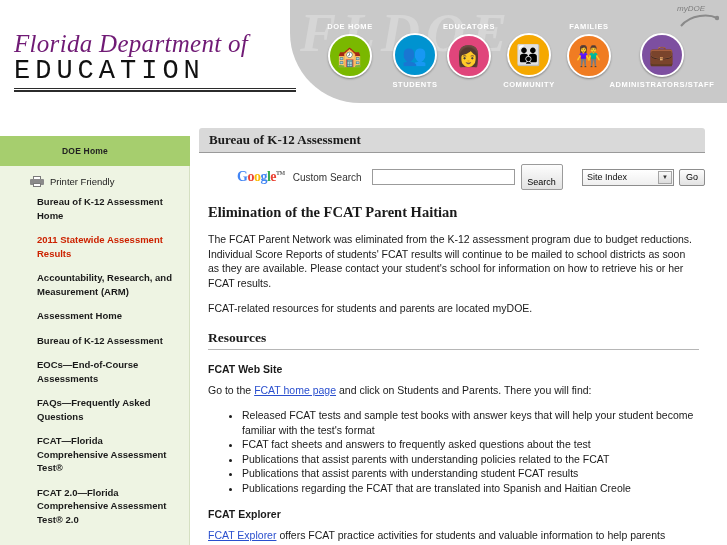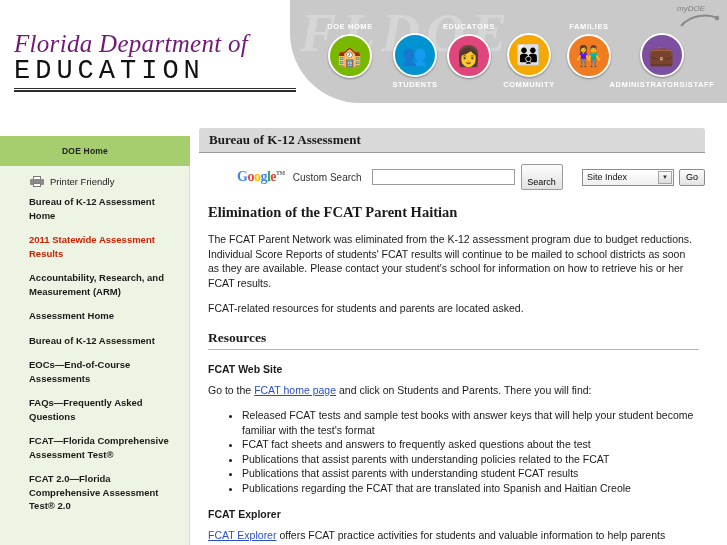--- a/index.html
+++ b/index.html
@@ -188,21 +188,21 @@
     font-weight: normal;
     color: #222;
   }
   .side-link {
     display: block;
     font-size: 9.5px;
     font-weight: bold;
     color: #1a1a1a;
     text-decoration: none;
     line-height: 13.5px;
-    padding: 0 14px 0 29px;
+    padding: 0 14px 0 37px;
     margin-bottom: 11px;
   }
   .side-link.current {
     color: #cc2200;
   }
 
   
   .main {
     position: absolute;
     left: 190px;
@@ -473,21 +473,21 @@
           <span>Site Index</span>
           <span class="arrow">▼</span>
         </span>
         <button class="go-btn">Go</button>
       </span>
     </div>
 
     <div class="content">
       <h2 class="page-head">Elimination of the FCAT Parent Haitian</h2>
       <p class="body">The FCAT Parent Network was eliminated from the K-12 assessment program due to budget reductions. Individual Score Reports of students' FCAT results will continue to be mailed to school districts as soon as they are available. Please contact your student's school for information on how to retrieve his or her FCAT results.</p>
-      <p class="body">FCAT-related resources for students and parents are located asked.</p>
+      <p class="body">FCAT-related resources for students and parents are located myDOE.</p>
 
       <h3 class="section">Resources</h3>
 
       <h4 class="sub">FCAT Web Site</h4>
       <p class="body"><span>Go to the </span><a class="inline" href="#">FCAT home page</a><span> and click on Students and Parents. There you will find:</span></p>
 
       <ul class="bullets">
         <li>Released FCAT tests and sample test books with answer keys that will help your student become familiar with the test's format</li>
         <li>FCAT fact sheets and answers to frequently asked questions about the test</li>
         <li>Publications that assist parents with understanding policies related to the FCAT</li>

